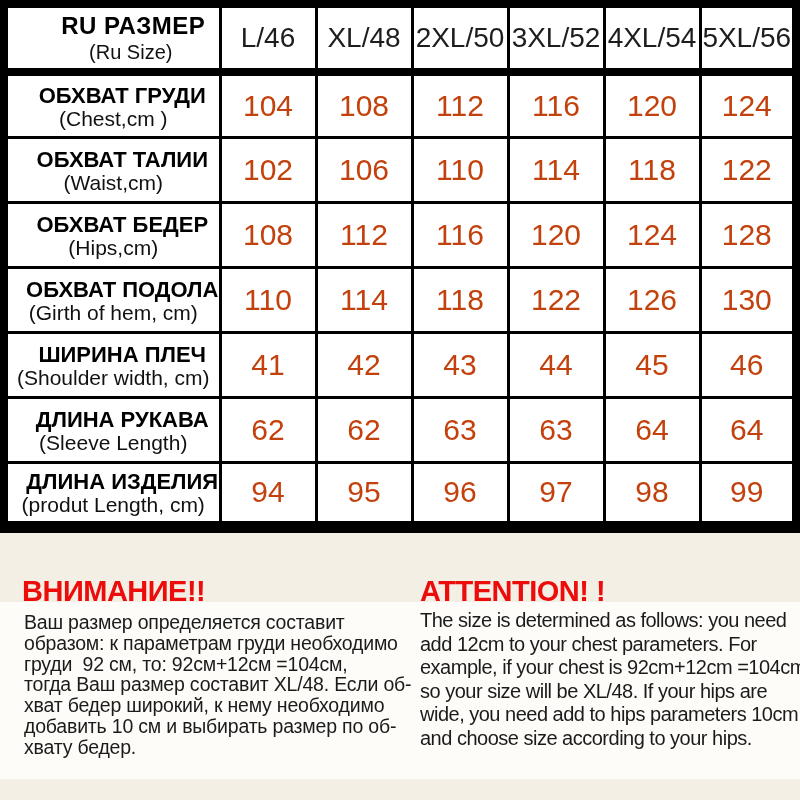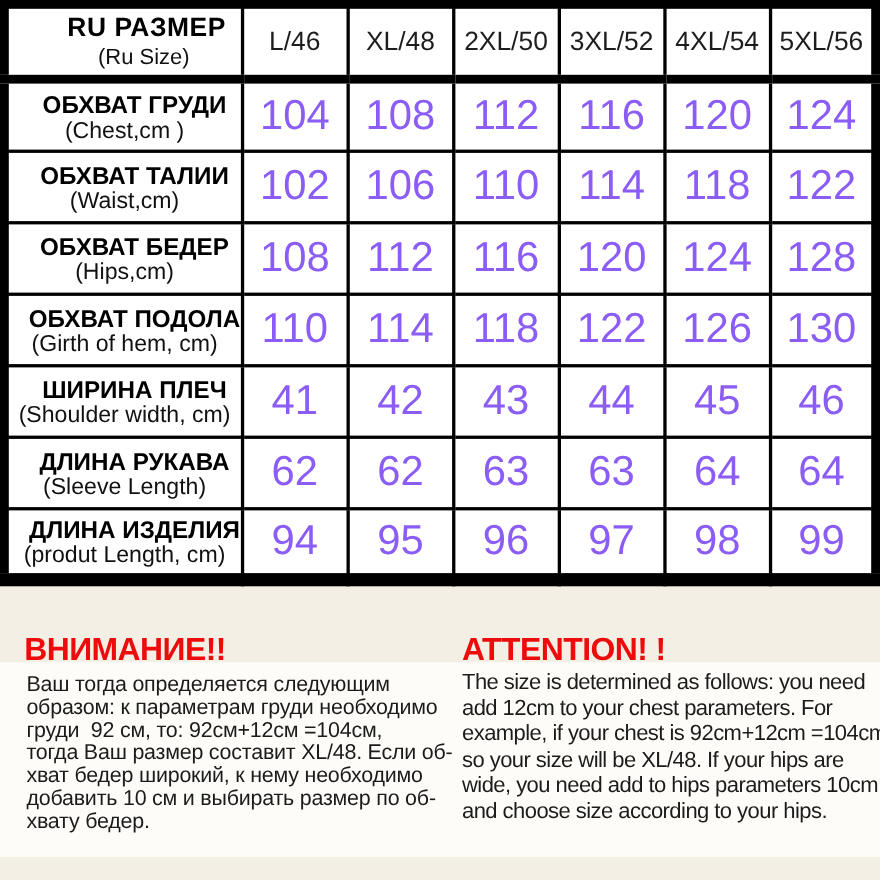--- a/index.html
+++ b/index.html
@@ -22,24 +22,24 @@
     background:#fff; overflow:hidden;
   }
   tr.header-row { height:68px; }
   tr.header-row td { border-bottom-width:8px; }
   tr.data-row { height:65px; }
 
   .label-col { width:216px; }
 
   .hdr-ru { font-size:24px; font-weight:bold; color:#000; letter-spacing:.5px;padding-left:40px; }
   .hdr-en { font-size:20px; color:#111; margin-top:1px;padding-left:35px; }
-  .size-cell { font-size:24px; color:#1d1d1d; }
+  .size-cell { font-size:28px; color:#1d1d1d; }
   .row-label-ru { font-size:22px; font-weight:bold; color:#000; line-height:26px;padding-left:18px; }
   .row-label-en { font-size:21px; color:#111; line-height:20px; }
-  .value-cell { font-size:38px; color:#8b5cf6; }
+  .value-cell { font-size:30px; color:#c2410c; }
 
   
   .notes { position:absolute; left:0; top:568px; width:800px; height:232px; background:#f4efe4; }
   .notes-white-band { position:absolute; left:0; top:34px; width:800px; height:177px; background:#fdfcf8; }
   .note-heading { position:absolute; top:7px; font-size:29px; font-weight:bold; color:#ed0c0c; letter-spacing:-0.5px; white-space:nowrap; }
   .note-heading.ru { left:22px; }
   .note-heading.en { left:420px; }
   .note-body { position:absolute; color:#1b1b1b; }
   .note-body.ru { left:24px; top:44px; width:392px; font-size:19.5px; line-height:20.8px; letter-spacing:-0.2px; }
   .note-body.en { left:420px; top:41px; width:380px; font-size:20px; line-height:23.6px; letter-spacing:-0.5px; }
@@ -167,21 +167,21 @@
     </tbody>
   </table>
 
   <div class="notes">
     <div class="notes-white-band"></div>
 
     <div class="note-heading ru">ВНИМАНИЕ!!</div>
     <div class="note-heading en">ATTENTION! !</div>
 
     <div class="note-body ru">
-      <div class="note-line">Ваш тогда определяется следующим</div>
+      <div class="note-line">Ваш размер определяется составит</div>
       <div class="note-line">образом: к параметрам груди необходимо</div>
       <div class="note-line">груди  92 см, то: 92см+12см =104см,</div>
       <div class="note-line">тогда Ваш размер составит XL/48. Если об-</div>
       <div class="note-line">хват бедер широкий, к нему необходимо</div>
       <div class="note-line">добавить 10 см и выбирать размер по об-</div>
       <div class="note-line">хвату бедер.</div>
     </div>
 
     <div class="note-body en">
       <div class="note-line">The size is determined as follows: you need</div>

